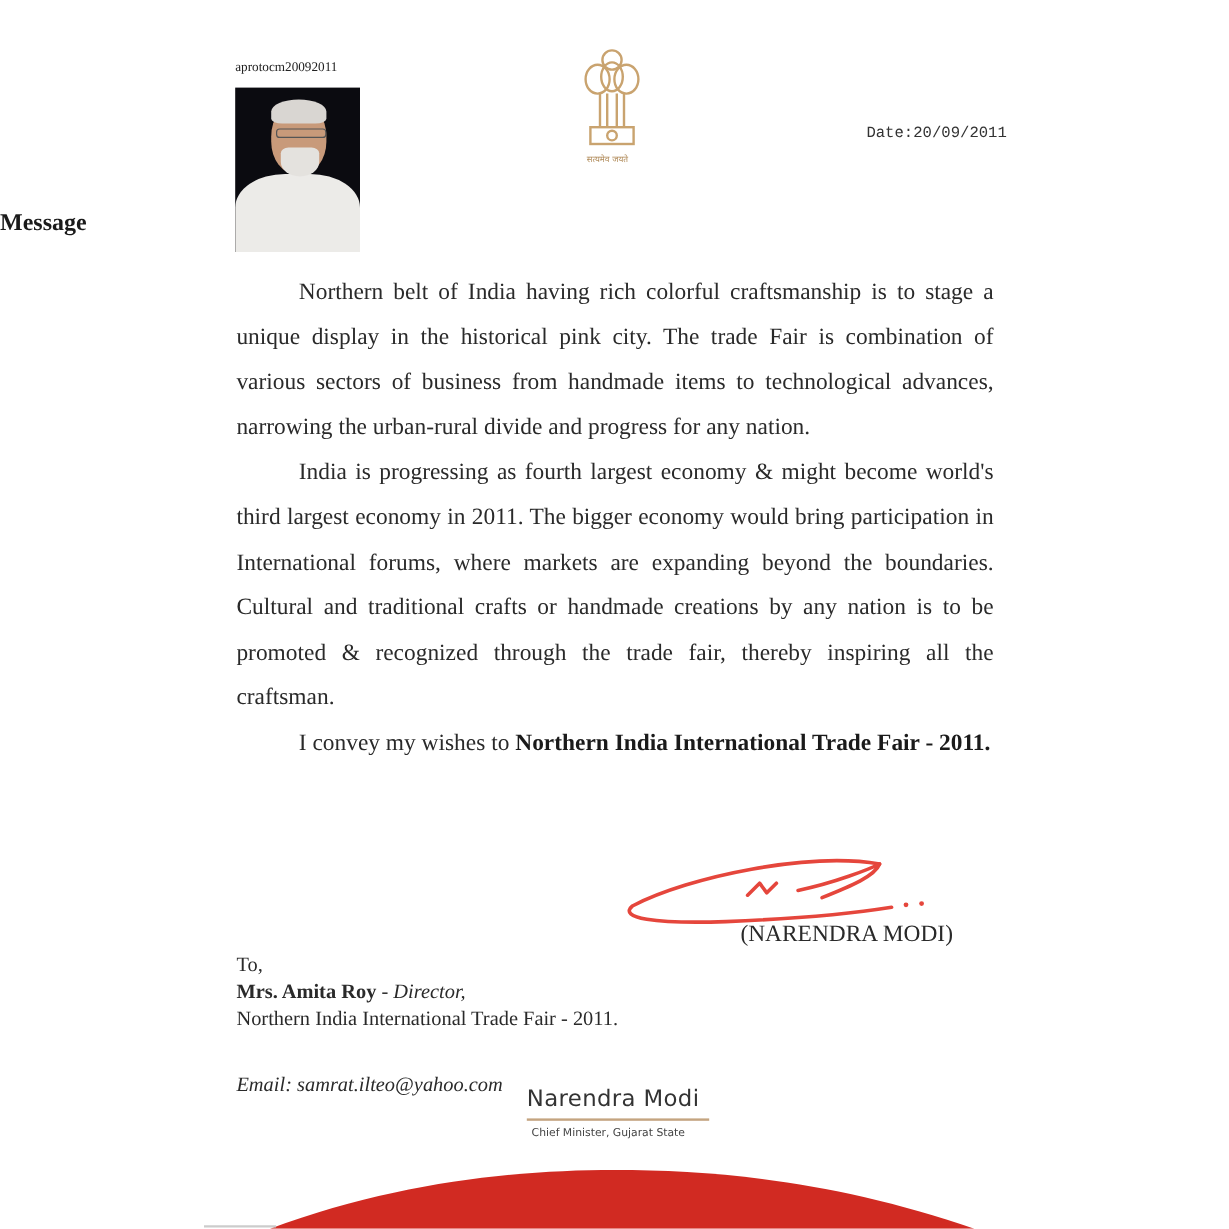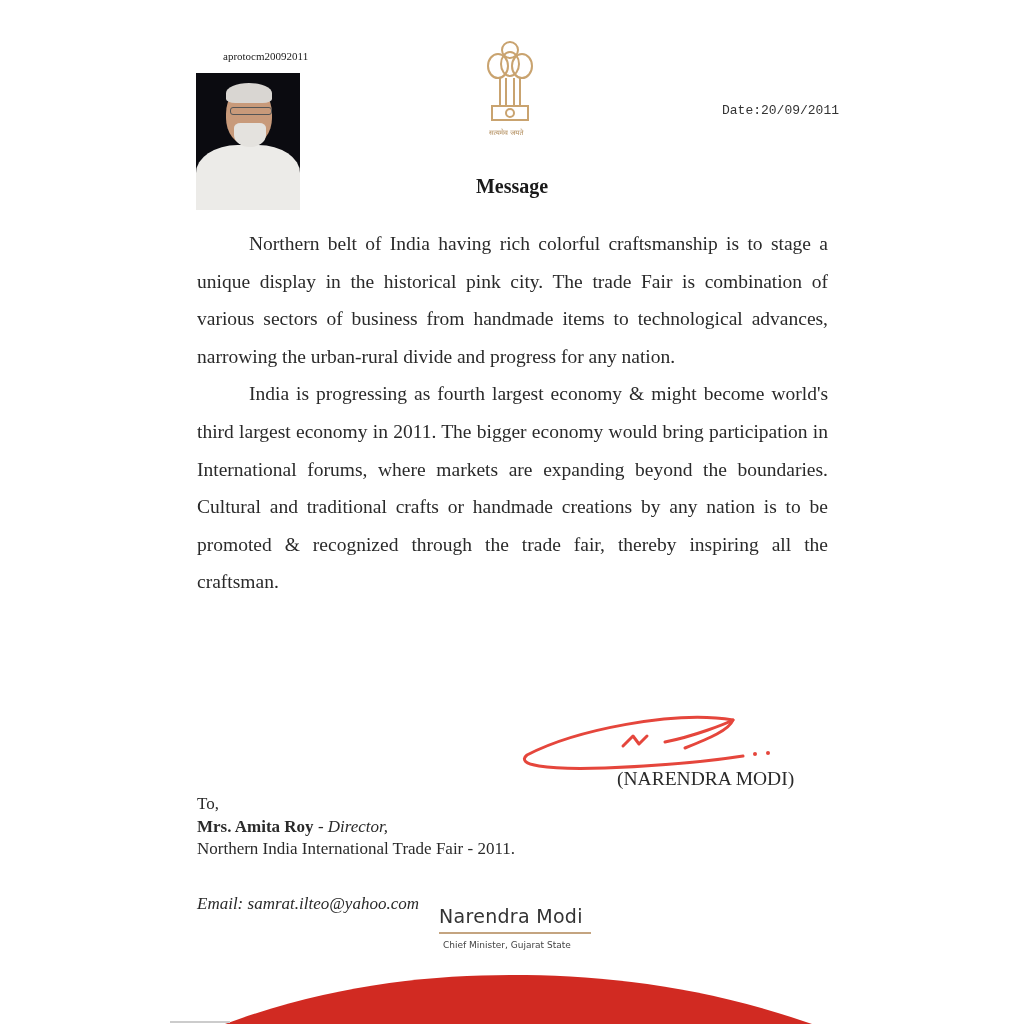--- a/index.html
+++ b/index.html
@@ -4,21 +4,21 @@
   <style>
     html, body { margin: 0; padding: 0; }
     body {
       width: 1024px; height: 1024px; position: relative; overflow: hidden;
       background: #ffffff;
       font-family: "Liberation Serif", "DejaVu Serif", serif;
       color: #1e1e1e;
     }
     .ref-code {
       position: absolute; left: 196px; top: 50px;
-      font-size: 11px; color: #222; margin-left: 27px;
+      font-size: 11px; color: #222;
     }
     .photo {
       position: absolute; left: 196px; top: 73px; width: 104px; height: 137px;
       background: #0b0b10; overflow: hidden;
     }
     .photo .head {
       position: absolute; left: 30px; top: 12px; width: 46px; height: 60px;
       background: #c89a7a; border-radius: 48% 48% 45% 45%;
     }
     .photo .hair {
@@ -41,21 +41,21 @@
       position: absolute; left: 484px; top: 36px; width: 52px; height: 100px;
     }
     .emblem-caption {
       position: absolute; left: 489px; top: 128px; font-size: 7px; color: #b08a58;
       font-family: "DejaVu Sans", sans-serif;
     }
     .date {
       position: absolute; left: 722px; top: 103px; font-size: 13px; color: #333; font-family: Liberation Mono, monospace;
     }
     .title {
-      position: absolute; left: 0; width: 1024px; top: 175px; text-align: center;
+      position: absolute; left: 0; width: 1024px; top: 175px; text-align: left;
       font-size: 20px; font-weight: bold; color: #1a1a1a;
     }
     .body-text {
       position: absolute; left: 197px; top: 225px; width: 631px;
       font-size: 19.5px; line-height: 37.6px; text-align: justify;
       color: #2a2a2a;
     }
     .body-text p { margin: 0; text-indent: 52px; }
     .body-text strong { color: #1a1a1a; }
     .signature {
@@ -120,20 +120,21 @@
 </svg>
 <div class="emblem-caption">सत्यमेव जयते</div>
 
 <div class="date">Date:20/09/2011</div>
 
 <div class="title">Message</div>
 
 <div class="body-text">
   <p>Northern belt of India having rich colorful craftsmanship is to stage a unique display in the historical pink city. The trade Fair is combination of various sectors of business from handmade items to technological advances, narrowing  the urban-rural divide and progress for any nation.</p>
   <p>India is progressing as fourth largest economy &amp; might become world's third largest economy in 2011. The bigger economy would bring participation in International  forums, where markets are expanding beyond the boundaries. Cultural and traditional crafts or handmade creations by any nation is to be promoted &amp; recognized through the trade fair, thereby inspiring  all the craftsman.</p>
+  <p style="text-align:left;"><span>I convey my wishes to </span><strong>Northern India International Trade Fair - 2011.</strong></p>
 </div>
 
 <svg class="signature" viewBox="0 0 260 70">
   <g fill="none" stroke="#e5463c" stroke-width="3" stroke-linecap="round" stroke-linejoin="round">
     <path d="M218 10 C 160 0, 60 20, 12 45 C 0 55, 30 60, 90 58 C 140 56, 190 52, 228 46"></path>
     <path d="M108 36 L 118 26 L 124 34 L 132 26"></path>
     <path d="M150 32 C 180 26, 210 14, 218 10 C 214 20, 195 28, 170 38"></path>
   </g>
   <circle cx="240" cy="44" r="2" fill="#e5463c"></circle>
   <circle cx="253" cy="43" r="2" fill="#e5463c"></circle>

